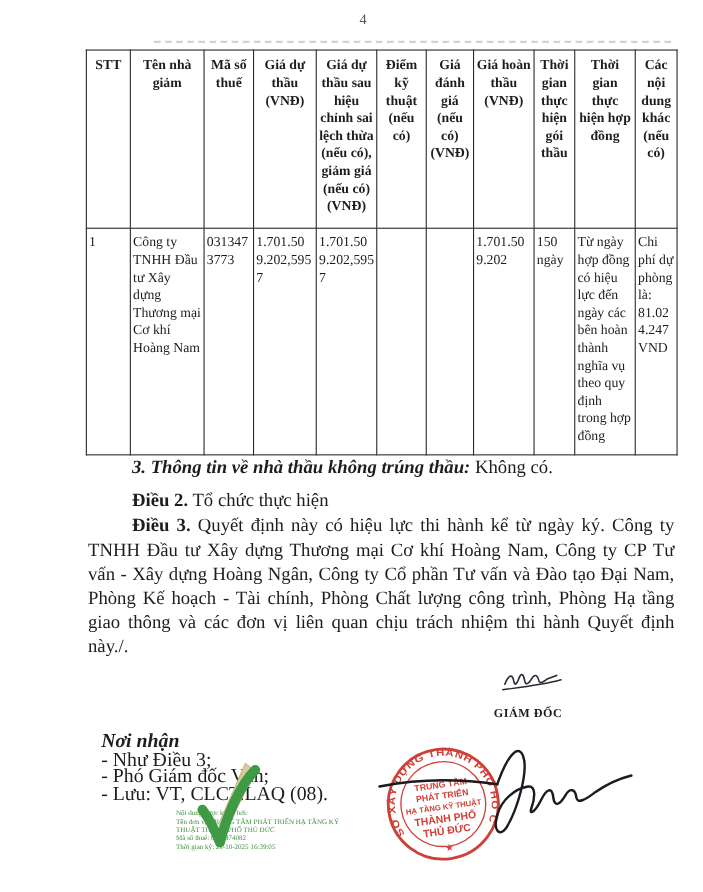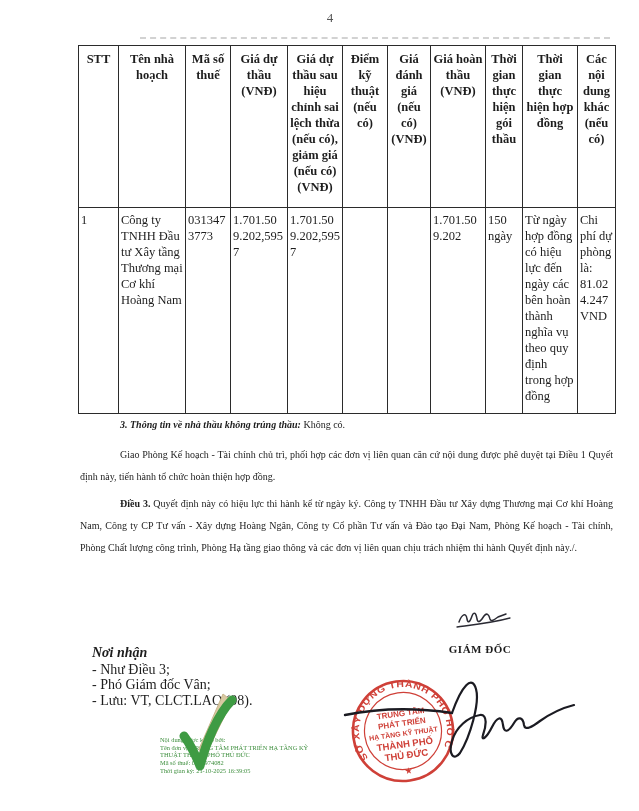--- a/index.html
+++ b/index.html
@@ -40,34 +40,34 @@
     overflow-wrap: break-word;
   }
   table.bid-table th { font-weight: bold; padding-top: 5px; }
   table.bid-table .row-header { height: 162px; }
   table.bid-table .row-data td { height: 206px; }
   td.break-all { word-break: break-all; }
   td.align-left { text-align: left; padding-left: 3px; }
   .body-text {
     position: absolute;
     top: 414px; left: 80px; width: 533px;
-    font-size: 10px;
+    font-size: 17px;
     line-height: 22px;
     text-align: justify;
   }
   .body-text p { text-indent: 40px; }
   .p-info { margin-bottom: 8px; }
   .p-heading { margin-bottom: 1px; }
   .lbl-bold-italic { font-weight: bold; font-style: italic; }
   .lbl-bold { font-weight: bold; }
   .p-dieu2-body { margin-bottom: 5px; }
   .recipients {
     position: absolute;
-    top: 645px; left: 92px; width: 220px;
-    font-size: 14px;
+    top: 666px; left: 92px; width: 220px;
+    font-size: 18px;
     line-height: 15.5px;
   }
   .recipients .label { font-weight: bold; font-style: italic; margin-bottom: 1px; }
   .director-title {
     position: absolute;
     top: 643px; left: 420px; width: 120px;
     text-align: center;
     font-weight: bold;
     font-size: 11px;
     letter-spacing: 0.5px;
@@ -129,50 +129,50 @@
         <col style="width:45px">
       <col style="width:43px">
         <col style="width:55px">
         <col style="width:37px">
       <col style="width:55px">
         <col style="width:38px">
     </colgroup>
     <tbody>
         <tr class="row-header">
       <th>STT</th>
-      <th>Tên nhà hoạch</th>
+      <th>Tên nhà giảm</th>
       <th>Mã số thuế</th>
       <th>Giá dự thầu (VNĐ)</th>
       <th>Giá dự thầu sau hiệu chỉnh sai lệch thừa (nếu có), giảm giá (nếu có) (VNĐ)</th>
       <th>Điểm kỹ thuật (nếu có)</th>
       <th>Giá đánh giá (nếu có) (VNĐ)</th>
       <th>Giá hoàn thầu (VNĐ)</th>
       <th>Thời gian thực hiện gói thầu</th>
       <th>Thời gian thực hiện hợp đồng</th>
       <th>Các nội dung khác (nếu có)</th>
     </tr>
     <tr class="row-data">
       <td>1</td>
-      <td>Công ty TNHH Đầu tư Xây tầng Thương mại Cơ khí Hoàng Nam</td>
+      <td>Công ty TNHH Đầu tư Xây dựng Thương mại Cơ khí Hoàng Nam</td>
       <td class="break-all align-left">0313473773</td>
       <td class="break-all">1.701.509.202,5957</td>
       <td class="break-all">1.701.509.202,5957</td>
       <td></td>
       <td></td>
       <td class="break-all">1.701.509.202</td>
       <td>150 ngày</td>
       <td>Từ ngày hợp đồng có hiệu lực đến ngày các bên hoàn thành nghĩa vụ theo quy định trong hợp đồng</td>
       <td class="align-left">Chi phí dự phòng là: 81.024.247 VND</td>
     </tr>
   </tbody>
     </table>
 
   <div class="body-text">
     <p class="p-info"><span class="lbl-bold-italic">3. Thông tin về nhà thầu không trúng thầu:</span><span> Không có.</span></p>
-    <p class="p-dieu2-body">Giao Phòng Kế hoạch - Tài chính chủ trì, phối hợp các đơn vị liên quan căn cứ nội dung được phê duyệt tại Điều 1 Quyết định này, tiến hành tổ chức hoàn thiện hợp đồng.</p>
+    <p class="p-heading"><span class="lbl-bold">Điều 2.</span><span> Tổ chức thực hiện</span></p>
     <p><span class="lbl-bold">Điều 3.</span><span> Quyết định này có hiệu lực thi hành kể từ ngày ký. Công ty TNHH Đầu tư Xây dựng Thương mại Cơ khí Hoàng Nam, Công ty CP Tư vấn - Xây dựng Hoàng Ngân, Công ty Cổ phần Tư vấn và Đào tạo Đại Nam, Phòng Kế hoạch - Tài chính, Phòng Chất lượng công trình, Phòng Hạ tầng giao thông và các đơn vị liên quan chịu trách nhiệm thi hành Quyết định này./.</span></p>
   </div>
 
   <svg class="paraph-svg" viewBox="0 0 58 26">
     <path d="M3 16 C 6 8, 10 6, 11 13 C 12 18, 14 16, 16 10 C 18 5, 20 7, 21 13 C 22 18, 25 15, 28 10 C 31 6, 33 9, 34 13 C 35 16, 38 14, 42 11 L 50 8" fill="none" stroke="#2a2a33" stroke-width="1.5" stroke-linecap="round"></path>
     <path d="M1 21 C 16 19, 36 17, 54 12" fill="none" stroke="#2a2a33" stroke-width="1.3" stroke-linecap="round"></path>
   </svg>
 
   <div class="recipients">
     <div class="label">Nơi nhận</div>

